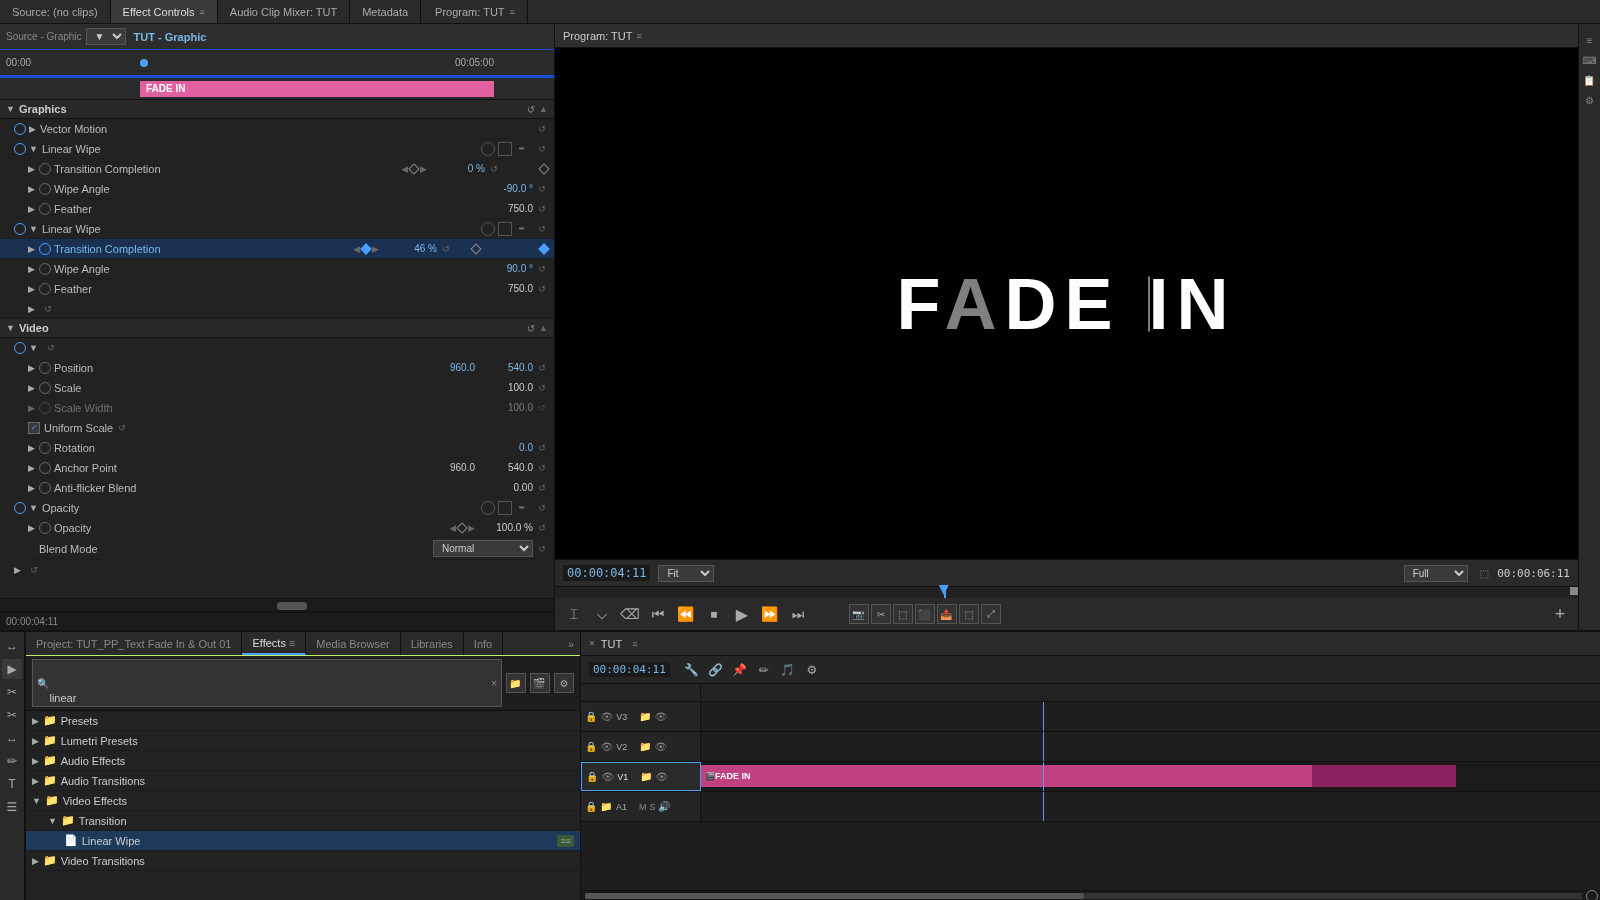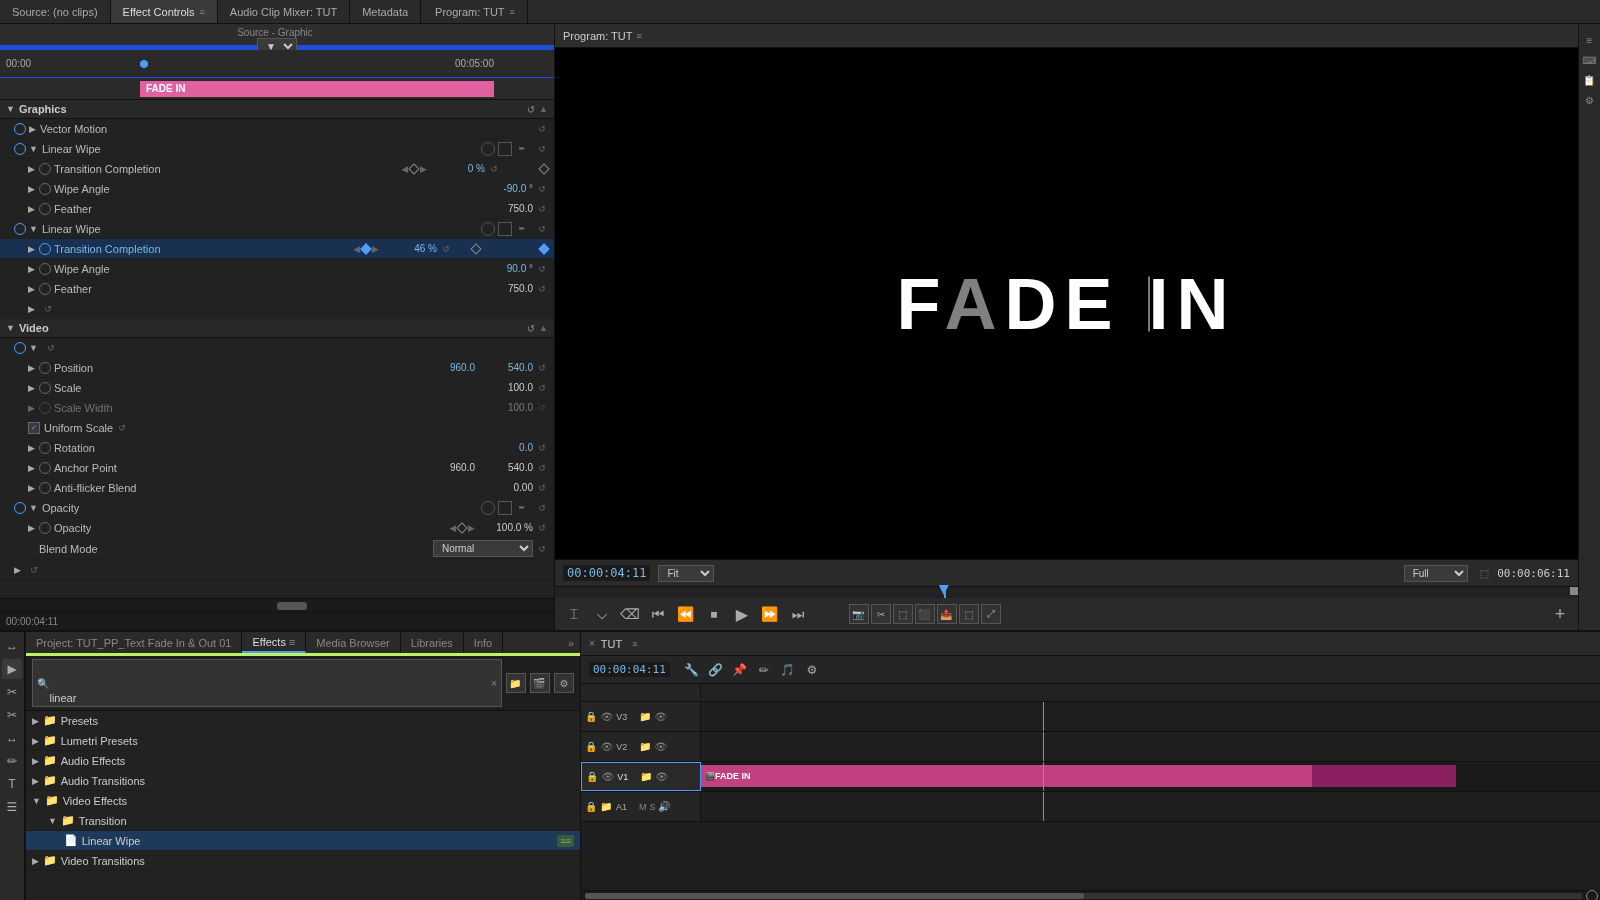--- a/index.html
+++ b/index.html
@@ -60,24 +60,23 @@
       border-right: 1px solid #111;
       flex-shrink: 0;
     }
 
     
     .source-header {
       display: flex;
       align-items: center;
       padding: 3px 6px;
       background: #2d2d2d;
-      border-bottom: 5px solid #1d4ed8;
+      border-bottom: 1px solid #1d4ed8;
       height: 26px;
       flex-shrink: 0;
-      flex-direction: column;
     }
     .source-label {
       color: #888;
       font-size: 10px;
       margin-right: 4px;
     }
     .source-dropdown {
       background: #3a3a3a;
       border: 1px solid #555;
       color: #ccc;
@@ -101,21 +100,21 @@
     .effect-controls-scroll::-webkit-scrollbar { width: 6px; }
     .effect-controls-scroll::-webkit-scrollbar-track { background: #1a1a1a; }
     .effect-controls-scroll::-webkit-scrollbar-thumb { background: #555; }
 
     
     .ec-timeline-header {
       display: flex;
       align-items: center;
       padding: 2px 6px;
       background: #2a2a2a;
-      border-bottom: 1px solid #1d4ed8;
+      border-bottom: 3px solid #1d4ed8;
       height: 28px;
       flex-shrink: 0;
       position: relative;
     }
     .ec-time-start {
       color: #aaa;
       font-size: 10px;
     }
     .ec-time-indicator {
       position: absolute;
@@ -517,21 +516,21 @@
       flex-direction: column;
       background: #222;
       border-right: 1px solid #111;
       flex-shrink: 0;
     }
 
     .panel-tabs {
       display: flex;
       align-items: center;
       background: #2a2a2a;
-      border-bottom: 3px solid #bef264;
+      border-bottom: 1px solid #bef264;
       height: 24px;
     }
     .panel-tab {
       padding: 0 10px;
       height: 100%;
       display: flex;
       align-items: center;
       color: #888;
       font-size: 11px;
       cursor: pointer;

